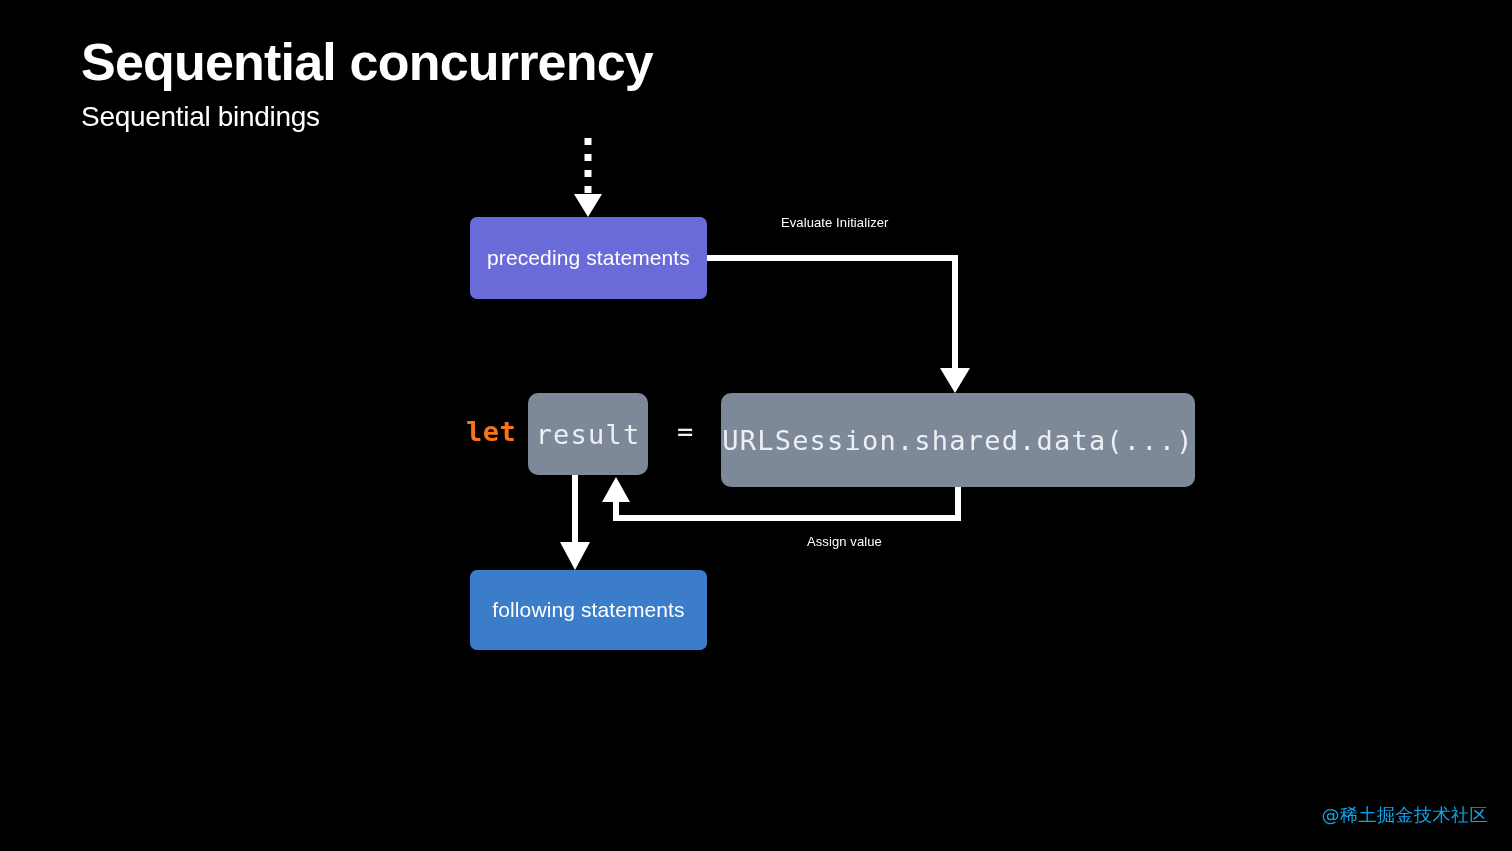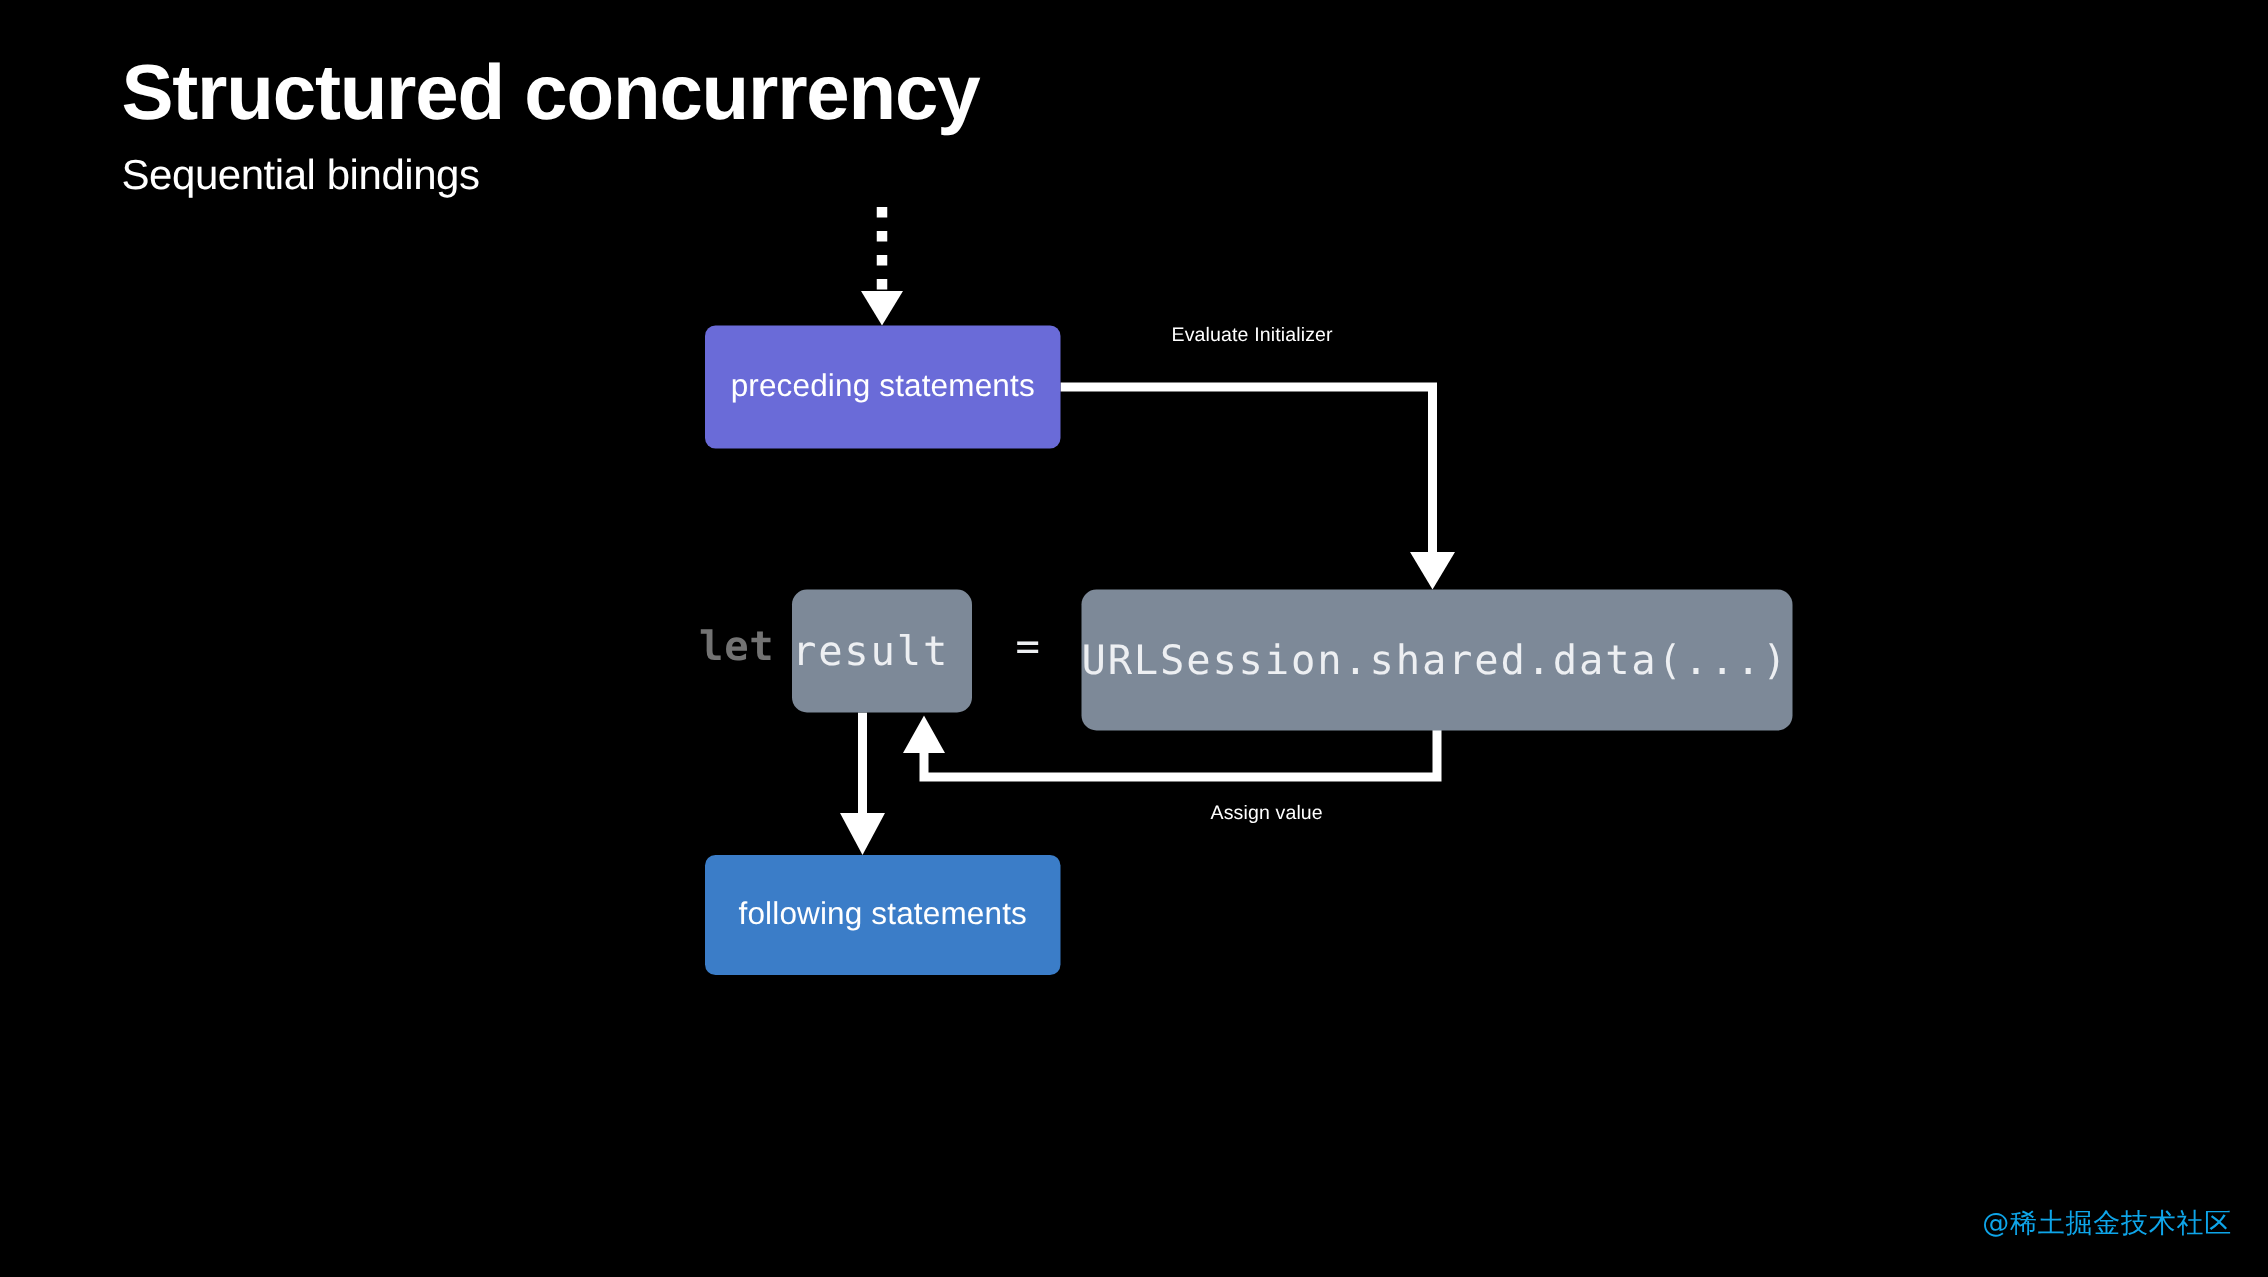--- a/index.html
+++ b/index.html
@@ -102,28 +102,28 @@
     top: 393px;
     height: 82px;
   }
   .code-keyword {
     position: absolute;
     left: 0px;
     top: 23px;
     font-family: "DejaVu Sans Mono", monospace;
     font-size: 27px;
     font-weight: bold;
-    color: #737373;
+    color: #f97316;
     letter-spacing: 0.5px;
   }
   .code-chip {
     position: absolute;
     display: flex;
     align-items: center;
-    justify-content: flex-start;
+    justify-content: center;
     background: #7D8998;
     border-radius: 10px;
     color: #EDEFF2;
     font-family: "DejaVu Sans Mono", monospace;
     font-size: 27px;
     letter-spacing: 1.2px;
     box-sizing: border-box;
   }
   .chip-result {
     left: 62px;
@@ -176,21 +176,21 @@
     white-space: nowrap;
     margin-left: 40px;
   }
 </style>
 </head>
 <body>
 
 <div id="slide">
 
   <div class="header">
-    <div class="slide-title">Structured concurrency</div>
+    <div class="slide-title">Sequential concurrency</div>
     <div class="slide-subtitle">Sequential bindings</div>
   </div>
 
   <div id="diagram">
 
     <svg id="arrow-layer" width="1512" height="851" viewBox="0 0 1512 851">
       <defs>
         <marker id="head-down" viewBox="0 0 12 12" refX="6" refY="10" markerWidth="12" markerHeight="12" orient="auto-start-reverse">
           <path d="M 6 12 L 0 1 L 12 1 Z" fill="#ffffff"></path>
         </marker>

